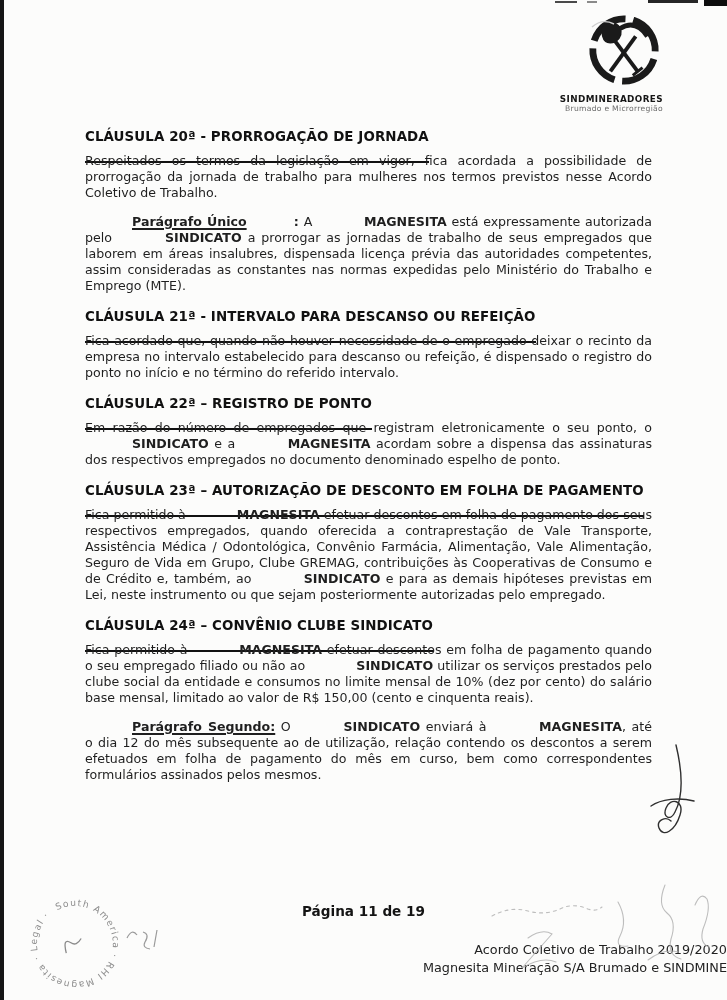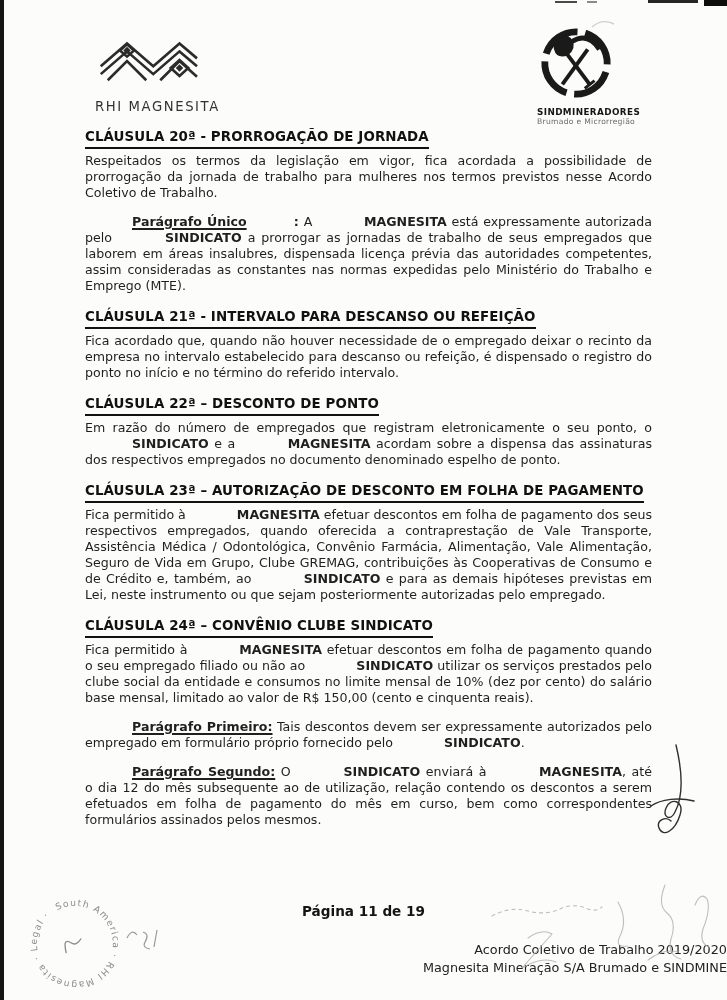--- a/index.html
+++ b/index.html
@@ -9,34 +9,34 @@
     font-family:"DejaVu Sans","Liberation Sans",sans-serif;
   }
   .page{
     position:absolute;inset:0;background:#fcfcfb;color:#1f1f1f;
   }
   
   .hdr-left{position:absolute;left:95px;top:33px;width:130px;}
   .hdr-left .logo-label{
     margin-top:6px;font-size:13.2px;letter-spacing:1.6px;color:#333;white-space:nowrap;
   }
-  .hdr-right{position:absolute;left:537px;top:24px;width:126px;text-align:left;}
+  .hdr-right{position:absolute;left:537px;top:11px;width:126px;text-align:right;}
   .hdr-right .union-title{font-size:8.8px;font-weight:bold;letter-spacing:.4px;color:#161616;margin-top:1px;}
   .hdr-right .union-sub{font-size:7.6px;color:#6a6a6a;letter-spacing:.3px;}
   
   .content{
     position:absolute;top:129px;left:85px;width:567px;
     font-size:12.6px;line-height:16px;color:#1f1f1f;
   }
   .content h2{
     font-size:13.4px;font-weight:bold;color:#111;
     margin:15px 0 8px;white-space:nowrap;letter-spacing:.1px;
   }
   .content h2:first-child{margin-top:0;}
-  .content h2 .hu{border-bottom:2px solid #111;padding-bottom:3px;}
+  .content h2 .hu{border-bottom:2px solid #111;padding-bottom:17px;}
   .content p{margin:0 0 13px;text-align:justify;}
   .content .b{font-weight:bold;margin-left:47px;}
   .content .u{text-decoration:underline;text-decoration-thickness:1.6px;text-underline-offset:2px;}
   
   .footer-page{
     position:absolute;top:903px;left:0;width:727px;text-align:center;
     font-weight:bold;font-size:13.6px;color:#141414;
   }
   .footer-doc{
     position:absolute;top:941px;left:0;width:727px;text-align:right;
@@ -44,35 +44,20 @@
   }
   
   .overlay{position:absolute;inset:0;pointer-events:none;}
   .stamp{position:absolute;left:15px;top:888px;pointer-events:none;}
 </style>
 </head>
 <body>
 
 <div class="page">
 
-  <div class="hdr-left">
-    <svg width="106" height="56" viewBox="0 0 120 64">
-      <g fill="none" stroke="#2b2b2b" stroke-width="3">
-        <path d="M6 38 L36 12 L66 38 L96 12 L116 29"></path>
-        <path d="M6 47 L36 21 L66 47 L96 21 L116 38"></path>
-        <path d="M14 54 L36 32 L58 54"></path>
-        <path d="M74 54 L96 32 L116 50"></path>
-        <path d="M28 20 L36 13 L44 20 L36 27 Z"></path>
-        <path d="M86 40 L96 31 L106 40 L96 49 Z"></path>
-      </g>
-      <rect x="33" y="17" width="6" height="6" fill="#2b2b2b" transform="rotate(45 36 20)"></rect>
-      <rect x="93" y="37" width="6" height="6" fill="#2b2b2b" transform="rotate(45 96 40)"></rect>
-    </svg>
-    <div class="logo-label">RHI MAGNESITA</div>
-  </div>
 
   <div class="hdr-right">
     <svg width="78" height="78" viewBox="0 0 80 80">
       <circle cx="40" cy="40" r="32" fill="none" stroke="#1a1a1a" stroke-width="7" stroke-dasharray="42 8" transform="rotate(18 40 40)"></circle>
 
       <line x1="54" y1="62" x2="28" y2="27" stroke="#1a1a1a" stroke-width="4"></line>
       <path d="M20 14 q12 -6 17 4 q3 10 -7 15 q-12 2 -13 -8 q-1 -7 3 -11 z" fill="#1a1a1a" transform="rotate(-8 26 22)"></path>
       <line x1="49" y1="66" x2="59" y2="58" stroke="#1a1a1a" stroke-width="3"></line>
 
       <line x1="26" y1="62" x2="52" y2="26" stroke="#1a1a1a" stroke-width="4"></line>
@@ -83,29 +68,28 @@
   </div>
 
   <div class="content">
     <h2><span class="hu">CLÁUSULA 20ª - PRORROGAÇÃO DE JORNADA</span></h2>
     <p><span>Respeitados os termos da legislação em vigor, fica acordada a possibilidade de prorrogação da jornada de trabalho para mulheres nos termos previstos nesse Acordo Coletivo de Trabalho.</span></p>
     <p><span class="b u">Parágrafo Único</span><span class="b">: </span><span>A </span><span class="b">MAGNESITA</span><span> está expressamente autorizada pelo </span><span class="b">SINDICATO</span><span> a prorrogar as jornadas de trabalho de seus empregados que laborem em áreas insalubres, dispensada licença prévia das autoridades competentes, assim consideradas as constantes nas normas expedidas pelo Ministério do Trabalho e Emprego (MTE).</span></p>
 
     <h2><span class="hu">CLÁUSULA 21ª - INTERVALO PARA DESCANSO OU REFEIÇÃO</span></h2>
     <p><span>Fica acordado que, quando não houver necessidade de o empregado deixar o recinto da empresa no intervalo estabelecido para descanso ou refeição, é dispensado o registro do ponto no início e no término do referido intervalo.</span></p>
 
-    <h2><span class="hu">CLÁUSULA 22ª – DESCONTO DE PONTO</span></h2>
+    <h2><span class="hu">CLÁUSULA 22ª – REGISTRO DE PONTO</span></h2>
     <p><span>Em razão do número de empregados que registram eletronicamente o seu ponto, o </span><span class="b">SINDICATO</span><span> e a </span><span class="b">MAGNESITA</span><span> acordam sobre a dispensa das assinaturas dos respectivos empregados no documento denominado espelho de ponto.</span></p>
 
     <h2><span class="hu">CLÁUSULA 23ª – AUTORIZAÇÃO DE DESCONTO EM FOLHA DE PAGAMENTO</span></h2>
     <p><span>Fica permitido à </span><span class="b">MAGNESITA</span><span> efetuar descontos em folha de pagamento dos seus respectivos empregados, quando oferecida a contraprestação de Vale Transporte, Assistência Médica / Odontológica, Convênio Farmácia, Alimentação, Vale Alimentação, Seguro de Vida em Grupo, Clube GREMAG, contribuições às Cooperativas de Consumo e de Crédito e, também, ao </span><span class="b">SINDICATO</span><span> e para as demais hipóteses previstas em Lei, neste instrumento ou que sejam posteriormente autorizadas pelo empregado.</span></p>
 
     <h2><span class="hu">CLÁUSULA 24ª – CONVÊNIO CLUBE SINDICATO</span></h2>
     <p><span>Fica permitido à </span><span class="b">MAGNESITA</span><span> efetuar descontos em folha de pagamento quando o seu empregado filiado ou não ao </span><span class="b">SINDICATO</span><span> utilizar os serviços prestados pelo clube social da entidade e consumos no limite mensal de 10% (dez por cento) do salário base mensal, limitado ao valor de R$ 150,00 (cento e cinquenta reais).</span></p>
-    <p><span class="b u">Parágrafo Primeiro:</span><span> Tais descontos devem ser expressamente autorizados pelo empregado em formulário próprio fornecido pelo </span><span class="b">SINDICATO</span><span>.</span></p>
     <p><span class="b u">Parágrafo Segundo:</span><span> O </span><span class="b">SINDICATO</span><span> enviará à </span><span class="b">MAGNESITA</span><span>, até o dia 12 do mês subsequente ao de utilização, relação contendo os descontos a serem efetuados em folha de pagamento do mês em curso, bem como correspondentes formulários assinados pelos mesmos.</span></p>
   </div>
 
   <div class="footer-page">Página 11 de 19</div>
   <div class="footer-doc">
     <div>Acordo Coletivo de Trabalho 2019/2020</div>
     <div>Magnesita Mineração S/A Brumado e SINDMINE</div>
   </div>
 
   <svg class="stamp" width="150" height="112" viewBox="0 0 150 112">

